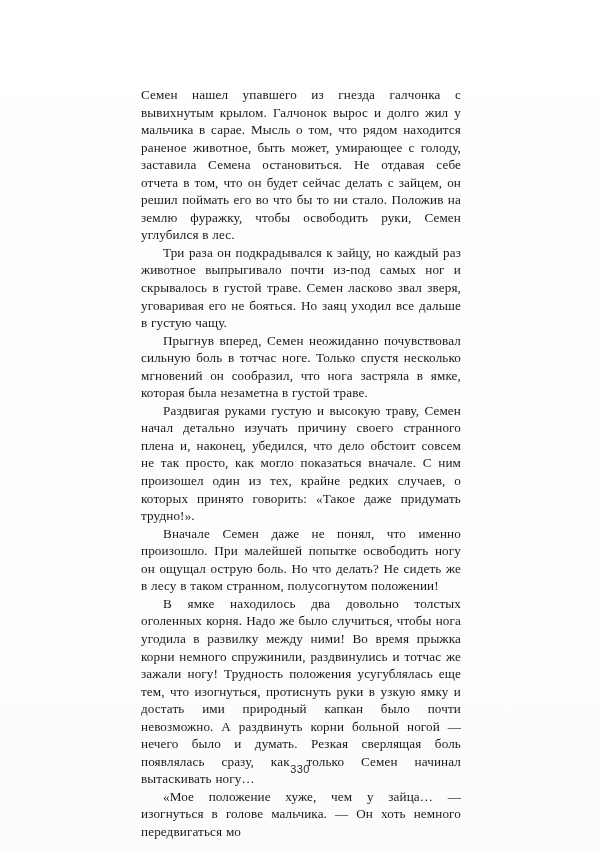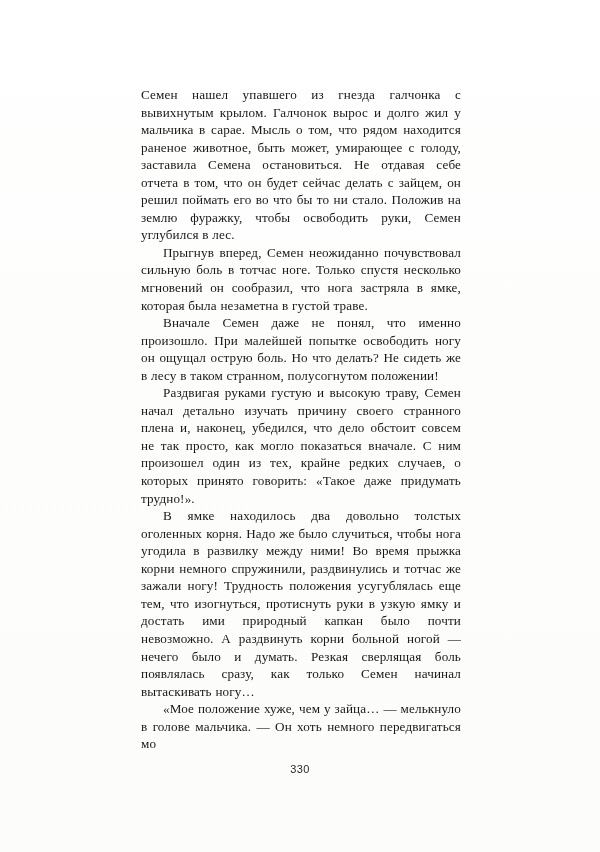--- a/index.html
+++ b/index.html
@@ -69,22 +69,23 @@
     letter-spacing: 0.04em;
   }
 </style>
 </head>
 <body>
 
 <div class="page">
 
   <div class="text-block">
     <p class="para first">Семен нашел упавшего из гнезда галчонка с вывихнутым крылом. Галчонок вырос и долго жил у мальчика в сарае. Мысль о том, что рядом находится раненое животное, быть может, умирающее с голоду, заставила Семена остановить­ся. Не отдавая себе отчета в том, что он будет сейчас делать с зайцем, он решил поймать его во что бы то ни стало. Поло­жив на землю фуражку, чтобы освободить руки, Семен углубился в лес.</p>
+    <p class="para">Три раза он подкрадывался к зайцу, но каждый раз жи­вотное выпрыгивало почти из-под самых ног и скрывалось в густой траве. Семен ласково звал зверя, уговаривая его не бояться. Но заяц уходил все дальше в густую чащу.</p>
     <p class="para">Прыгнув вперед, Семен неожиданно почувствовал силь­ную боль в тотчас ноге. Только спустя несколько мгновений он сообразил, что нога застряла в ямке, которая была неза­метна в густой траве.</p>
+    <p class="para">Раздвигая руками густую и высокую траву, Семен начал детально изучать причину своего странного плена и, нако­нец, убедился, что дело обстоит совсем не так просто, как могло показаться вначале. С ним произошел один из тех, крайне редких случаев, о которых принято говорить: «Такое даже придумать трудно!».</p>
     <p class="para">Вначале Семен даже не понял, что именно произошло. При малейшей попытке освободить ногу он ощущал острую боль. Но что делать? Не сидеть же в лесу в таком странном, полусогнутом положении!</p>
-    <p class="para">Раздвигая руками густую и высокую траву, Семен начал детально изучать причину своего странного плена и, нако­нец, убедился, что дело обстоит совсем не так просто, как могло показаться вначале. С ним произошел один из тех, крайне редких случаев, о которых принято говорить: «Такое даже придумать трудно!».</p>
     <p class="para">В ямке находилось два довольно толстых оголенных корня. Надо же было случиться, чтобы нога угодила в раз­вилку между ними! Во время прыжка корни немного спру­жинили, раздвинулись и тотчас же зажали ногу! Трудность положения усугублялась еще тем, что изогнуться, протис­нуть руки в узкую ямку и достать ими природный капкан было почти невозможно. А раздвинуть корни больной ногой — нечего было и думать. Резкая сверлящая боль появлялась сразу, как только Семен начинал вытаскивать ногу…</p>
-    <p class="para">«Мое положение хуже, чем у зайца… — мелькнуло в голове мальчика. — Он хоть немного передвигаться мо­</p>
+    <p class="para">«Мое положение хуже, чем у зайца… — изогнуться в голове мальчика. — Он хоть немного передвигаться мо­</p>
   </div>
 
   <div class="page-number">330</div>
 
 </div>
 
 </body></html>

